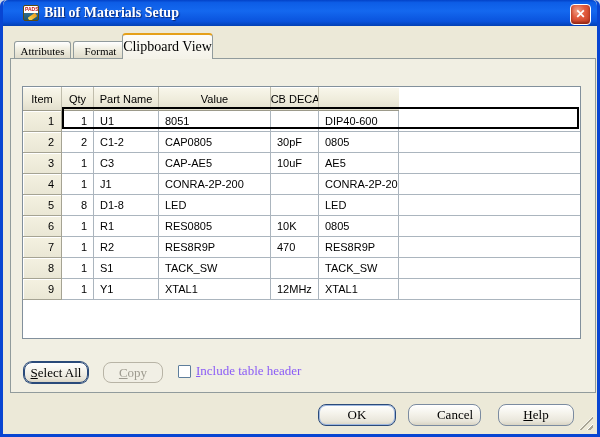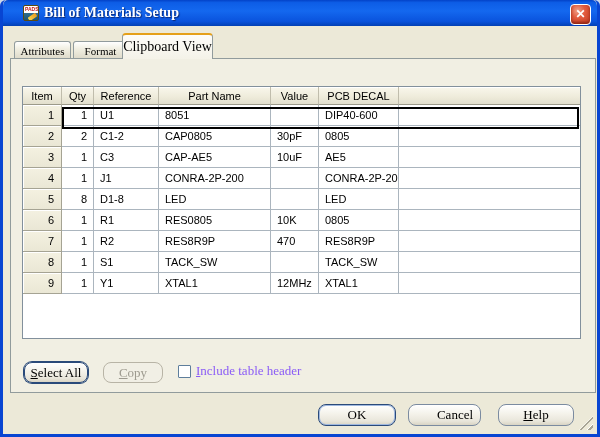--- a/index.html
+++ b/index.html
@@ -67,21 +67,21 @@
     position:absolute;left:4px;top:28px;width:586px;height:335px;
     border:1px solid #919B9C;background:#F1EFE3;z-index:3;
   }
   
   .table-frame{
     position:absolute;left:11px;top:27px;width:559px;height:253px;
     border:1px solid #82909C;background:#fff;overflow:hidden;
   }
   .tgrid{display:grid;grid-template-columns:39px 32px 65px 112px 48px 80px auto;}
   .hcell{
-    height:18px;font-size:11px;color:#000;
+    height:24px;font-size:11px;color:#000;
     display:flex;align-items:center;justify-content:center;
     background:linear-gradient(180deg,#F9F7EC 0%,#EEEBDA 60%,#E2DFCD 100%);
     border-right:1px solid #C0BDAC;border-bottom:1px solid #9C9A8A;
     box-shadow:inset 0 1px 0 #fff;
     white-space:nowrap;overflow:hidden;
   }
   .hcell:last-child{border-right:none;}
   .trow{display:grid;grid-template-columns:39px 32px 65px 112px 48px 80px auto;}
   .cell{
     height:21px;font-size:11px;display:flex;align-items:center;
@@ -158,21 +158,20 @@
     <div class="tab active tab-clipboard">
       <span>Clipboard View</span>
     </div>
 
     <div class="tabpage">
 
       <div class="table-frame">
         <div class="tgrid">
           <div class="hcell">Item</div>
           <div class="hcell">Qty</div>
-          <div class="hcell">Reference</div>
           <div class="hcell">Part Name</div>
           <div class="hcell">Value</div>
           <div class="hcell">PCB DECAL</div>
           <div class="hcell"></div>
         </div>
 
         <div id="table-body">
 
         <div class="trow" style="">
             <div class="cell rowhdr">1</div>

